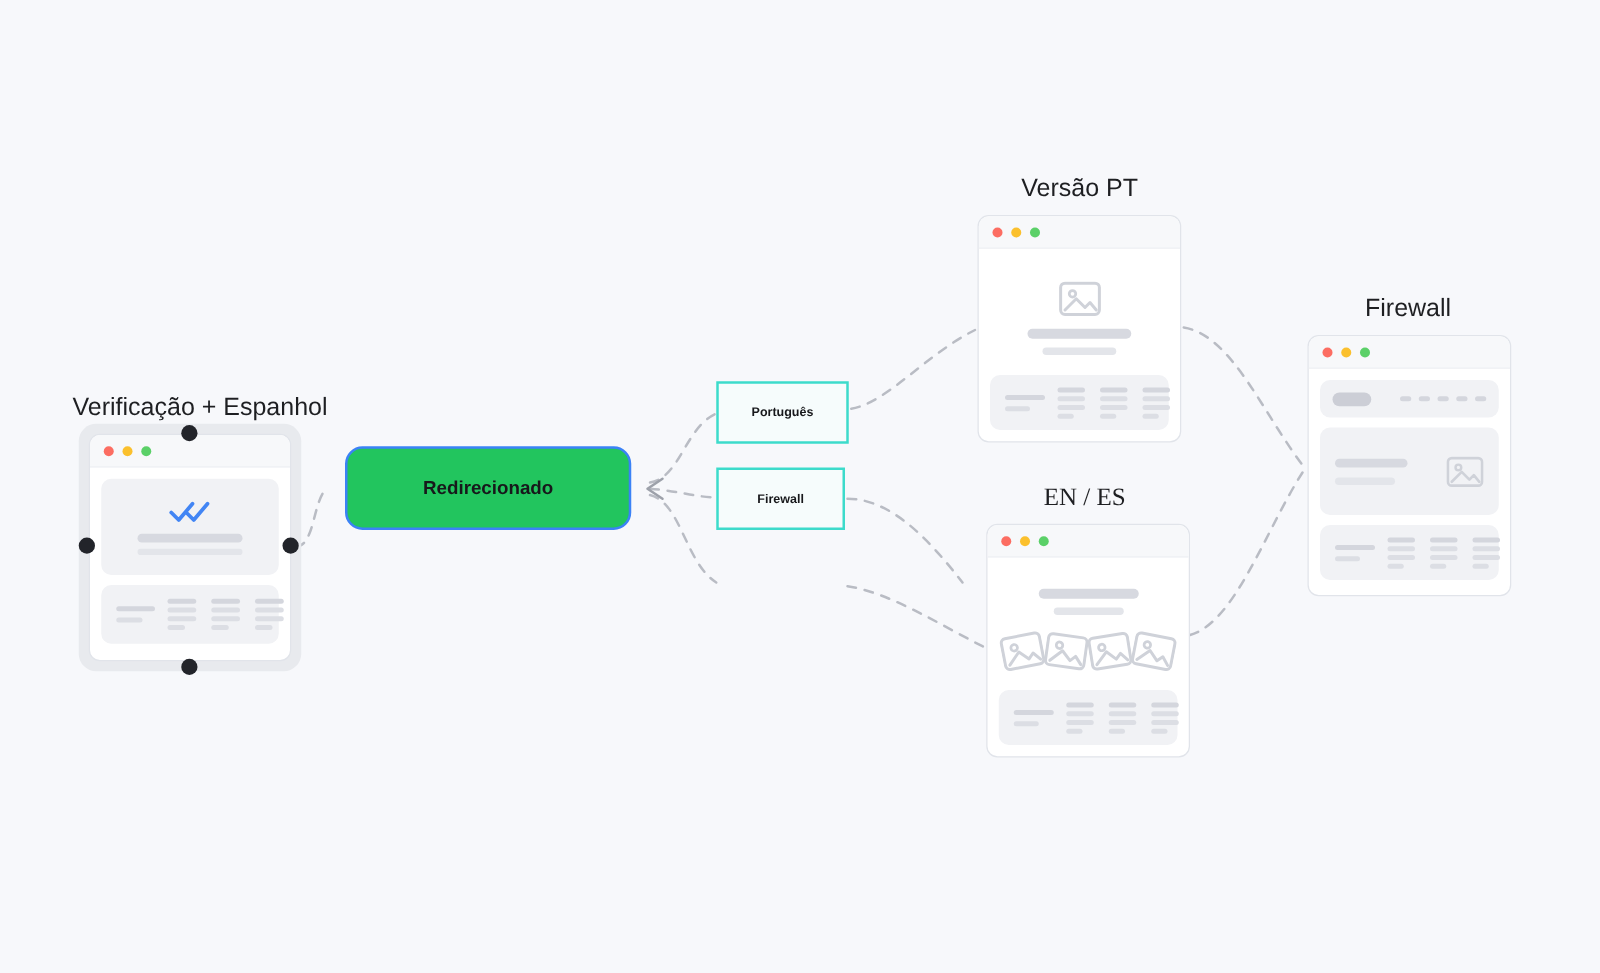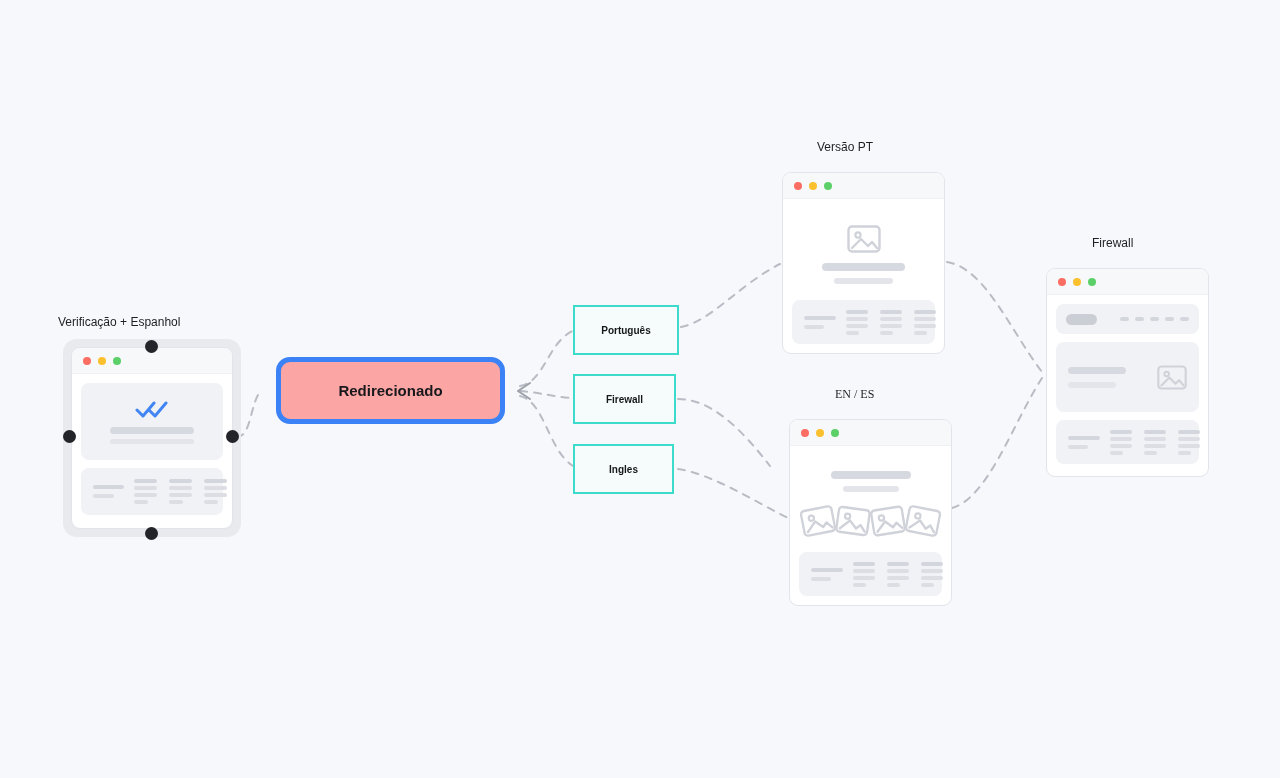--- a/index.html
+++ b/index.html
@@ -25,21 +25,21 @@
     position: absolute;
     left: 0; top: 0;
     width: 1280px;
     height: 778px;
     pointer-events: none;
   }
 
   
   .node-title {
     position: absolute;
-    font-size: 12px;
+    font-size: 20px;
     color: #1e1f22;
     white-space: nowrap;
     font-family: "Liberation Sans", sans-serif;
   }
 
   
   .browser {
     position: absolute;
     background: #ffffff;
     border: 1px solid #e1e4ea;
@@ -124,22 +124,22 @@
     width: 13px; height: 13px;
     border-radius: 50%;
     background: #22242a;
   }
 
   
   #redirecionado {
     position: absolute;
     left: 276px; top: 357px;
     width: 229px; height: 67px;
-    background: #fca5a5;
-    border: 5px solid #3b82f6;
+    background: #22c55e;
+    border: 2px solid #3b82f6;
     border-radius: 14px;
     display: flex;
     align-items: center;
     justify-content: center;
     box-sizing: border-box;
   }
   #redirecionado .label {
     font-size: 15px;
     font-weight: bold;
     color: #17181b;
@@ -251,23 +251,20 @@
   </div>
 
   <div class="lang-box" style="left:573px; top:305px; width:106px; height:50px;">
     <span class="label">Português</span>
   </div>
 
   <div class="lang-box" style="left:573px; top:374px; width:103px; height:50px;">
     <span class="label">Firewall</span>
   </div>
 
-  <div class="lang-box" style="left:573px; top:444px; width:101px; height:50px;">
-    <span class="label">Ingles</span>
-  </div>
 
   <div class="node-title" style="left:817px; top:140px;">Versão PT</div>
 
   <div class="browser" style="left:782px; top:172px; width:163px; height:182px;">
     <div class="browser-bar">
       <span class="dot red"></span>
       <span class="dot yellow"></span>
       <span class="dot green"></span>
     </div>
     <div class="browser-body" style="padding:9px;">

